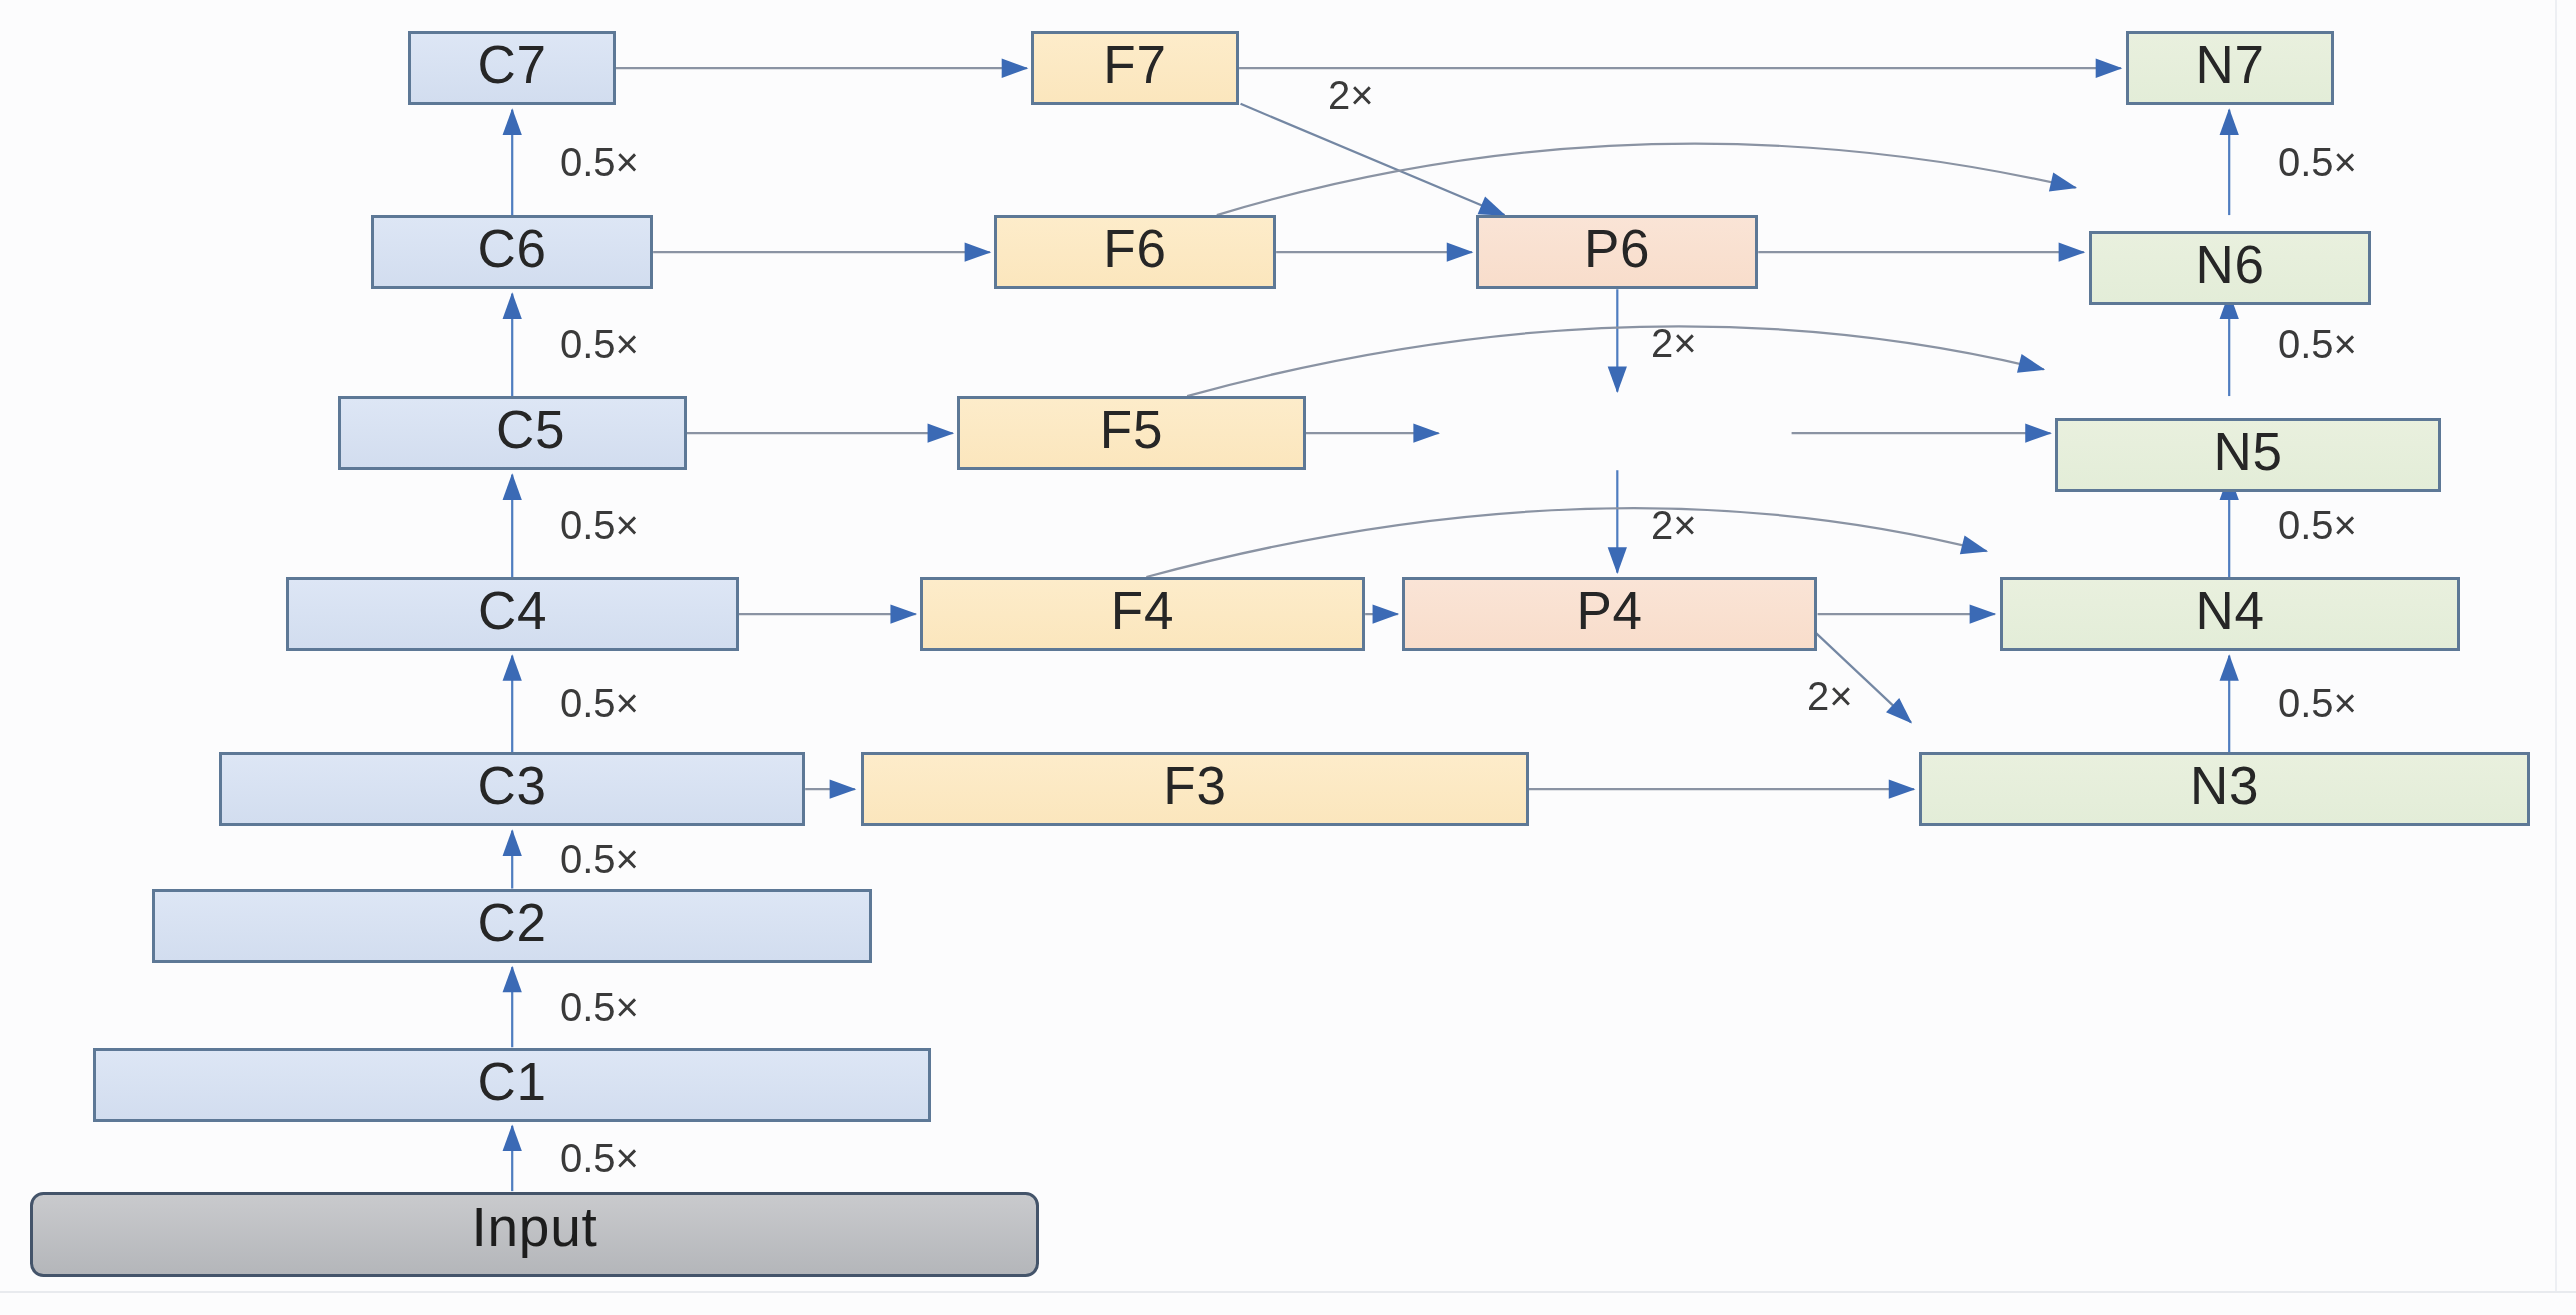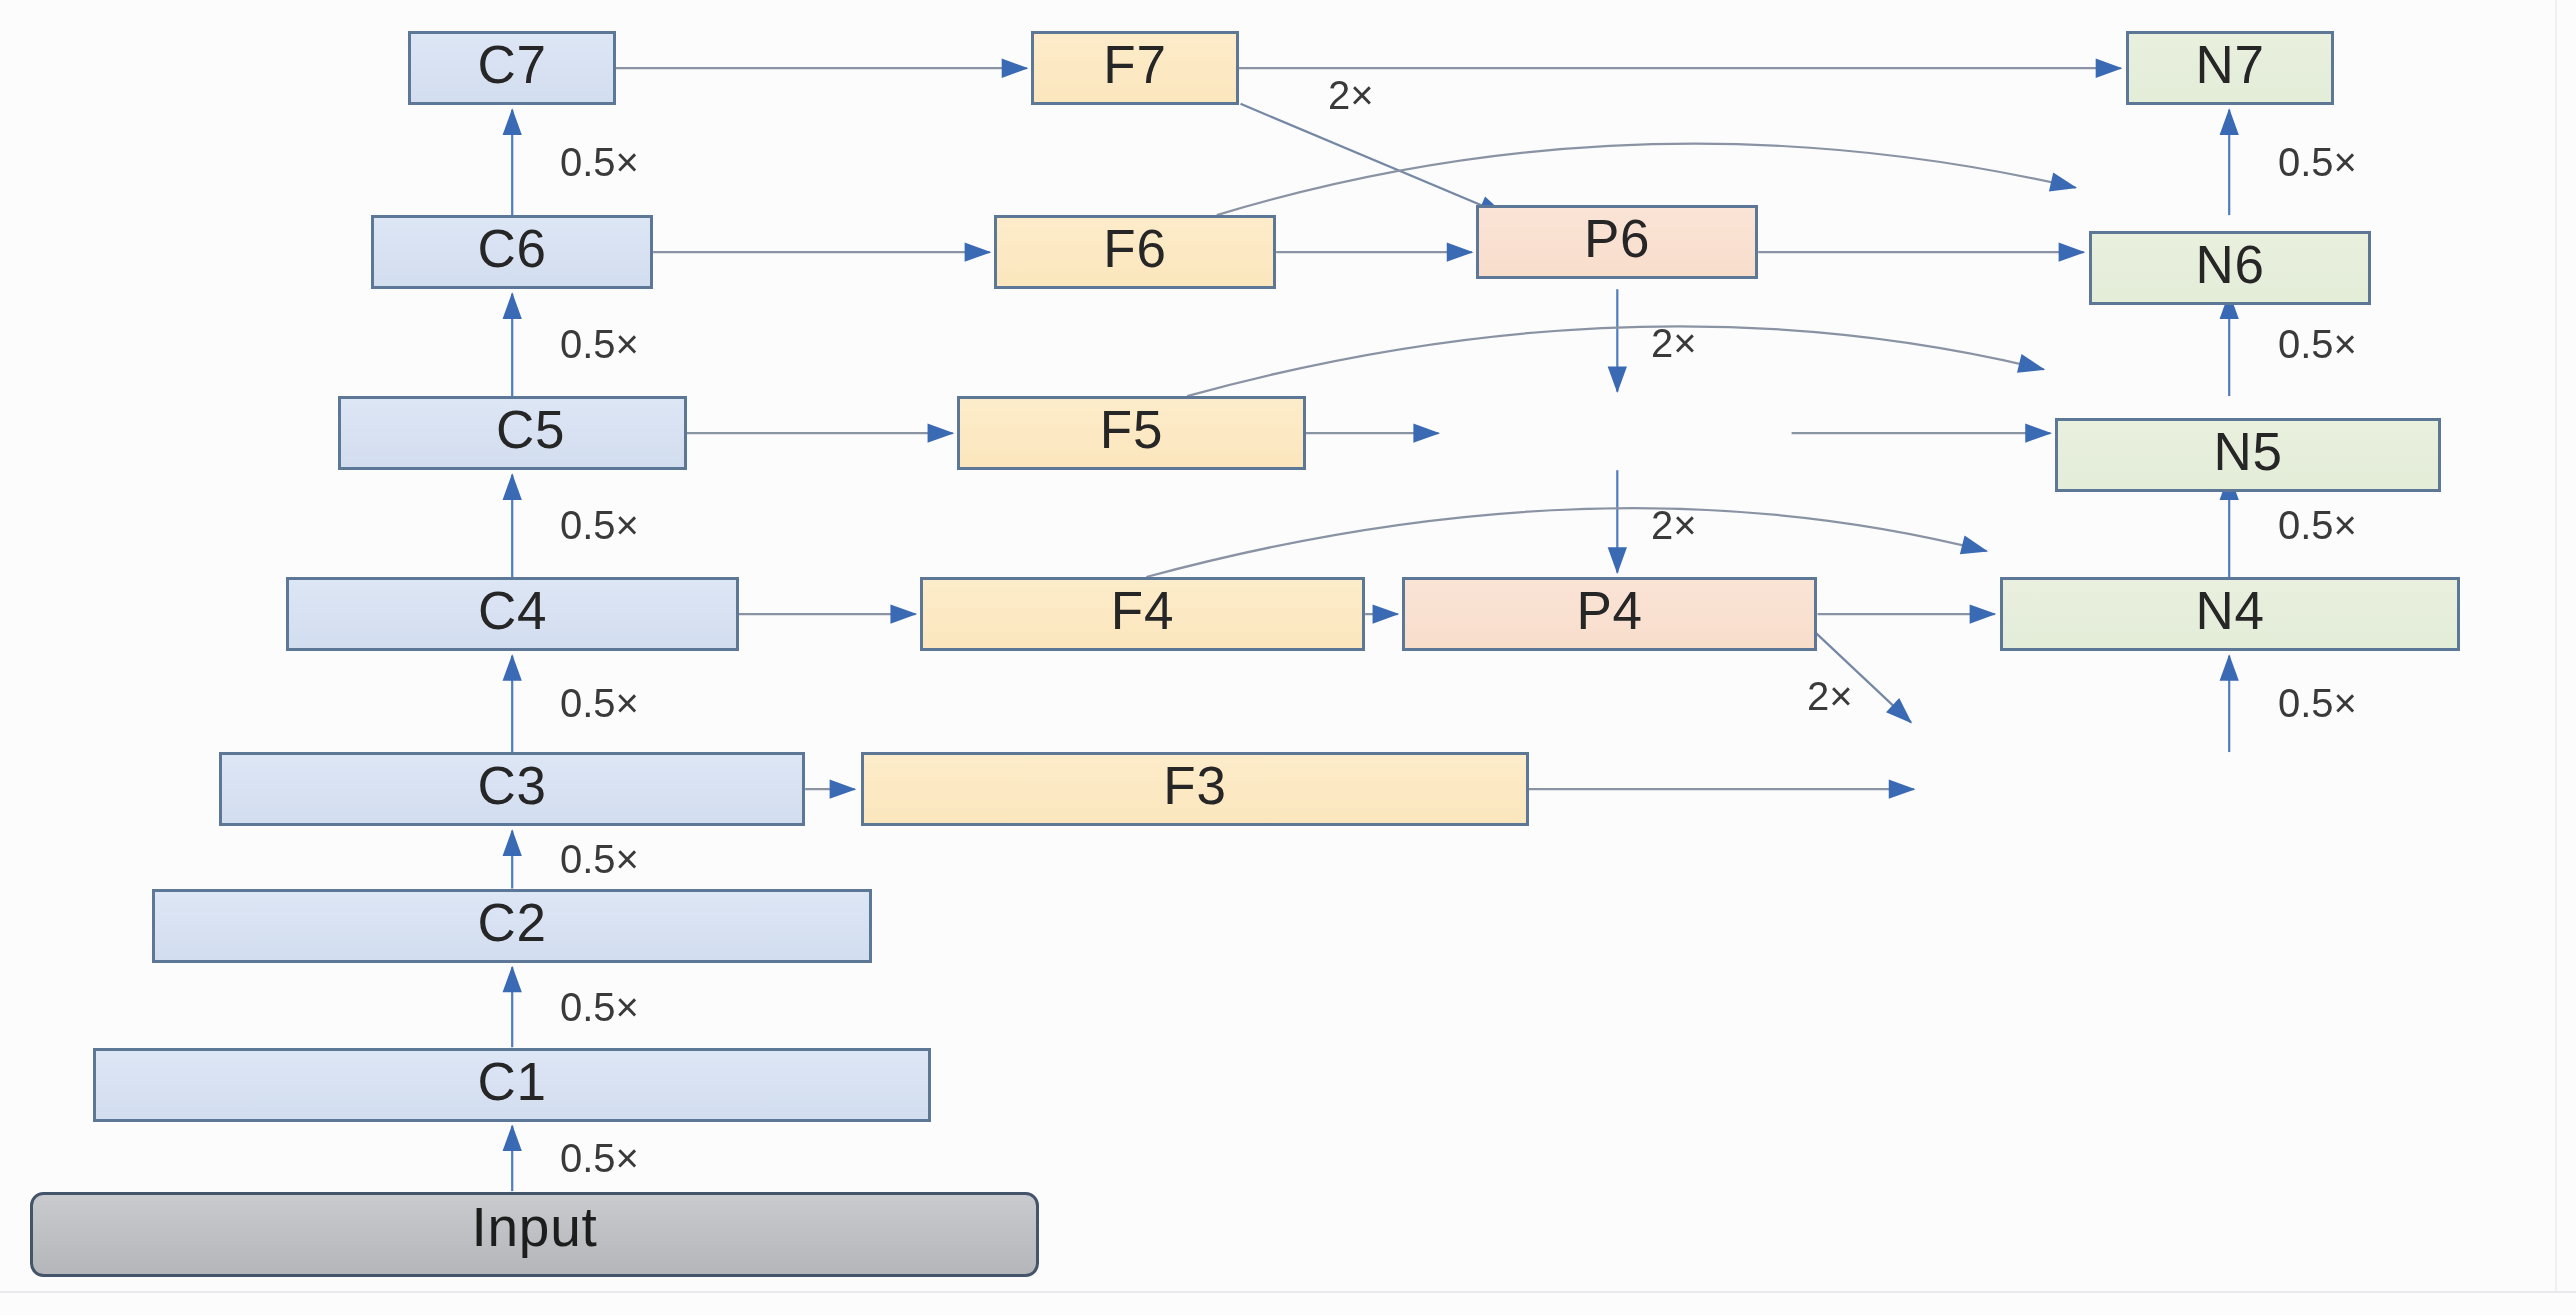--- a/index.html
+++ b/index.html
@@ -113,24 +113,27 @@
   <div class="node f" style="left:994px;top:215px;width:282px;height:74px;">
       <span>F6</span>
     </div>
   <div class="node f" style="left:1031px;top:31px;width:208px;height:74px;">
       <span>F7</span>
     </div>
 
   <div class="node p" style="left:1402px;top:577px;width:415px;height:74px;">
       <span>P4</span>
     </div>
-  <div class="node p" style="left:1476px;top:205px;width:282px;height:74px;">
+  <div class="node p" style="left:1476px;top:215px;width:282px;height:74px;">
       <span>P6</span>
     </div>
 
+  <div class="node n" style="left:1919px;top:752px;width:611px;height:74px;">
+      <span>N3</span>
+    </div>
   <div class="node n" style="left:2000px;top:577px;width:460px;height:74px;">
       <span>N4</span>
     </div>
   <div class="node n" style="left:2055px;top:418px;width:386px;height:74px;">
       <span>N5</span>
     </div>
   <div class="node n" style="left:2089px;top:231px;width:282px;height:74px;">
       <span>N6</span>
     </div>
   <div class="node n" style="left:2126px;top:31px;width:208px;height:74px;">

